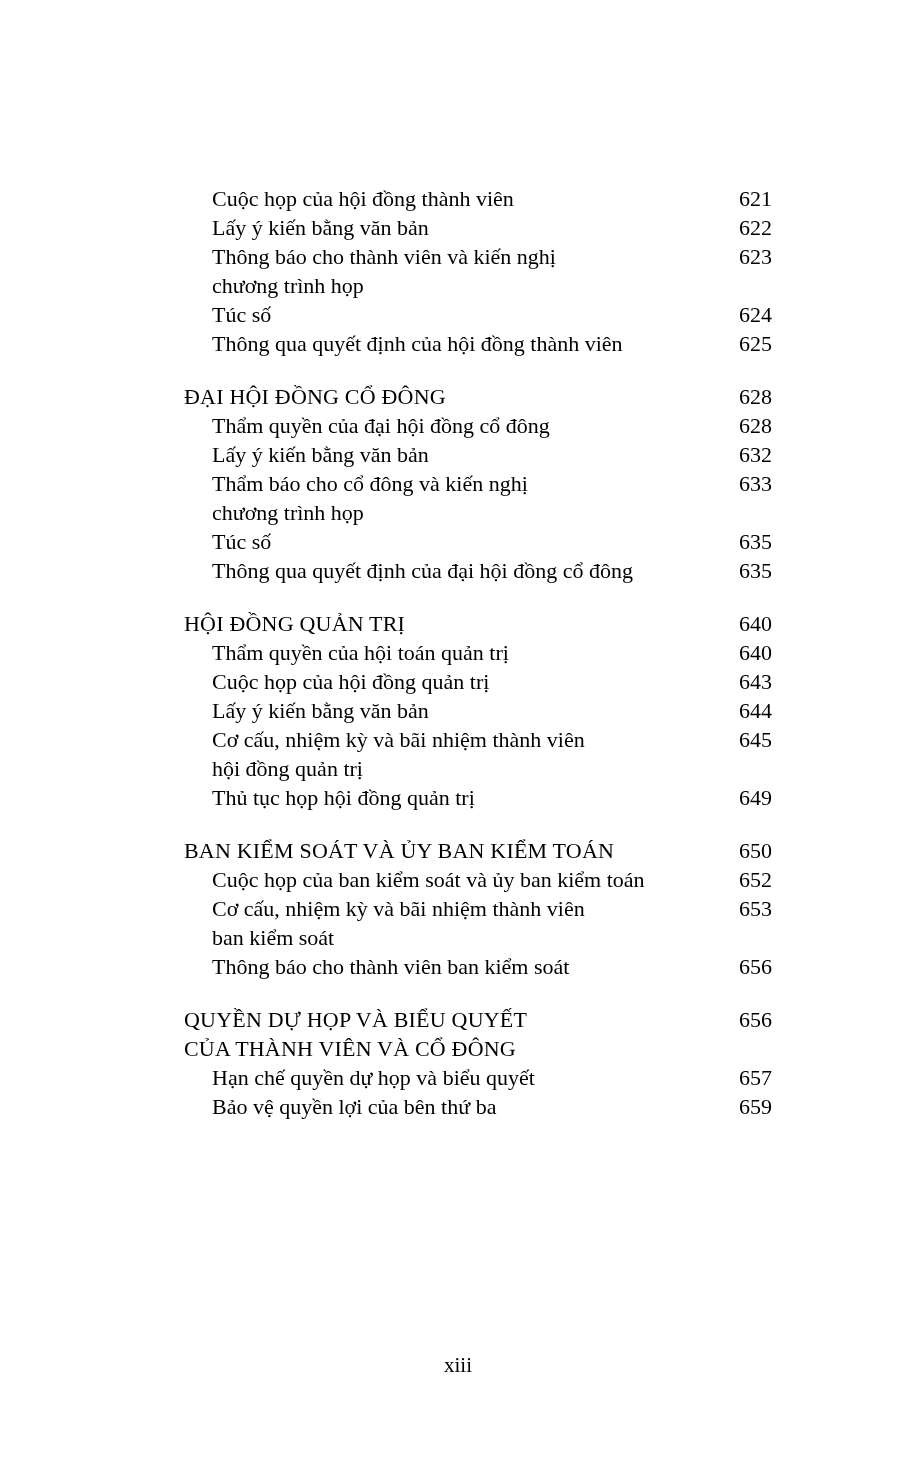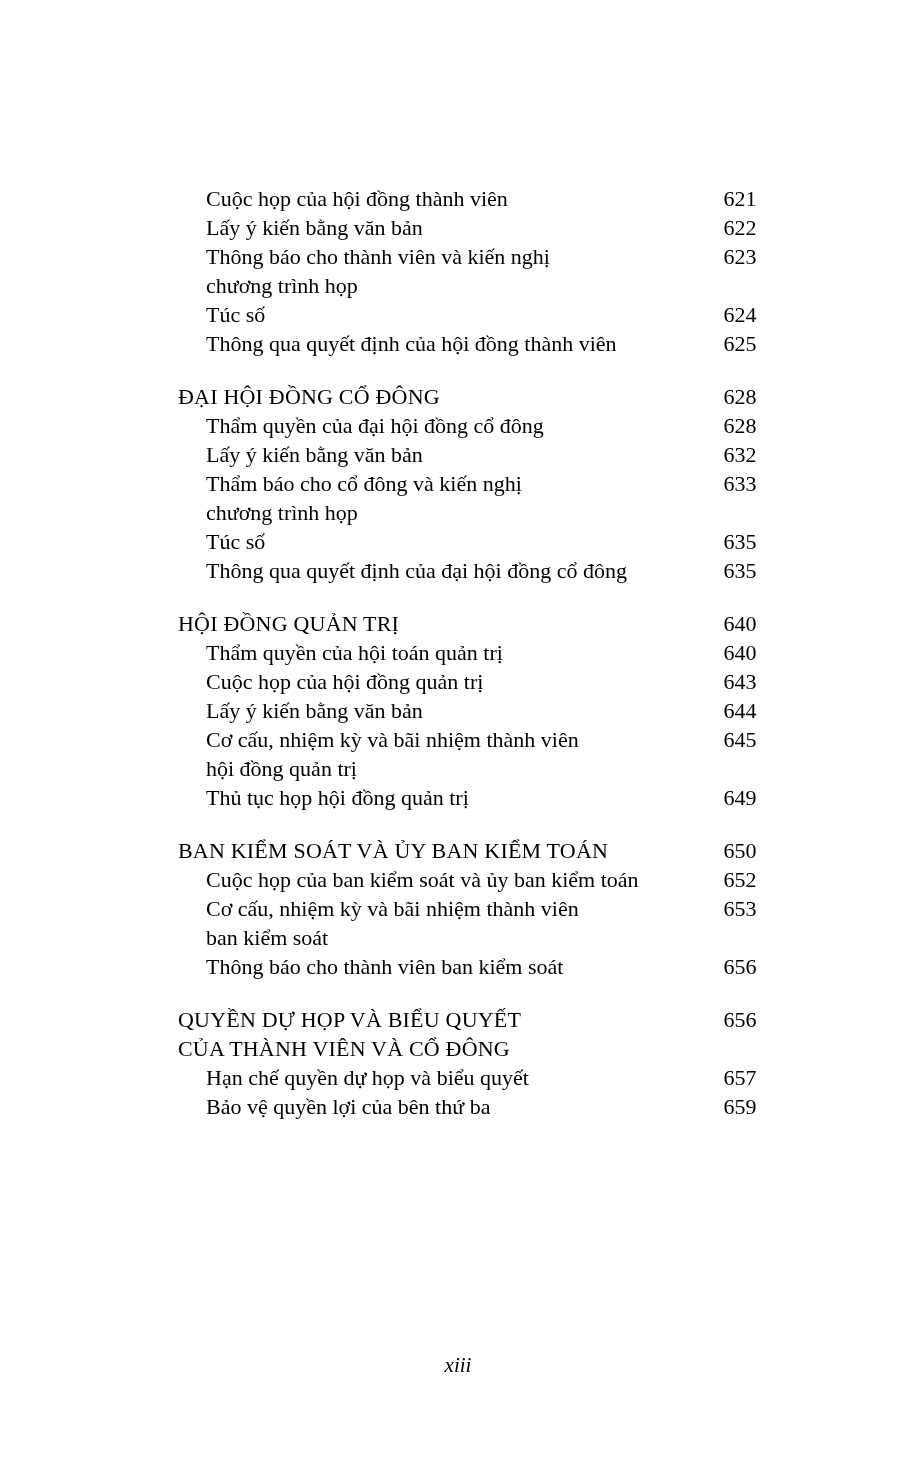--- a/index.html
+++ b/index.html
@@ -15,21 +15,21 @@
     color: #000000;
     overflow: hidden;
   }
   .page {
     position: absolute;
     inset: 0;
     background: #ffffff;
   }
   .toc-content {
     position: absolute;
-    left: 178px;
+    left: 184px;
     top: 184px;
     width: 588px;
   }
   .toc-section {
     margin-top: 24px;
   }
   .toc-section:first-child {
     margin-top: 0;
   }
   .row-line {
@@ -44,32 +44,31 @@
     overflow: hidden;
   }
   .toc-row.entry .label {
     padding-left: 28px;
   }
   .toc-row.heading .label {
     letter-spacing: 0.2px;
   }
   .pagenum {
     width: 52px;
-    text-align: center;
+    text-align: right;
     flex: none;
   }
   .footer {
     position: absolute;
     left: 0;
     top: 1352px;
     width: 100%;
     text-align: center;
     font-size: 21px;
     line-height: 26px;
-    font-style: italic;
   }
 </style>
 </head>
 <body>
 
 <div class="page">
   <div class="toc-content">
       <div class="toc-section">
         <div class="toc-row entry">
           <div class="row-line">

